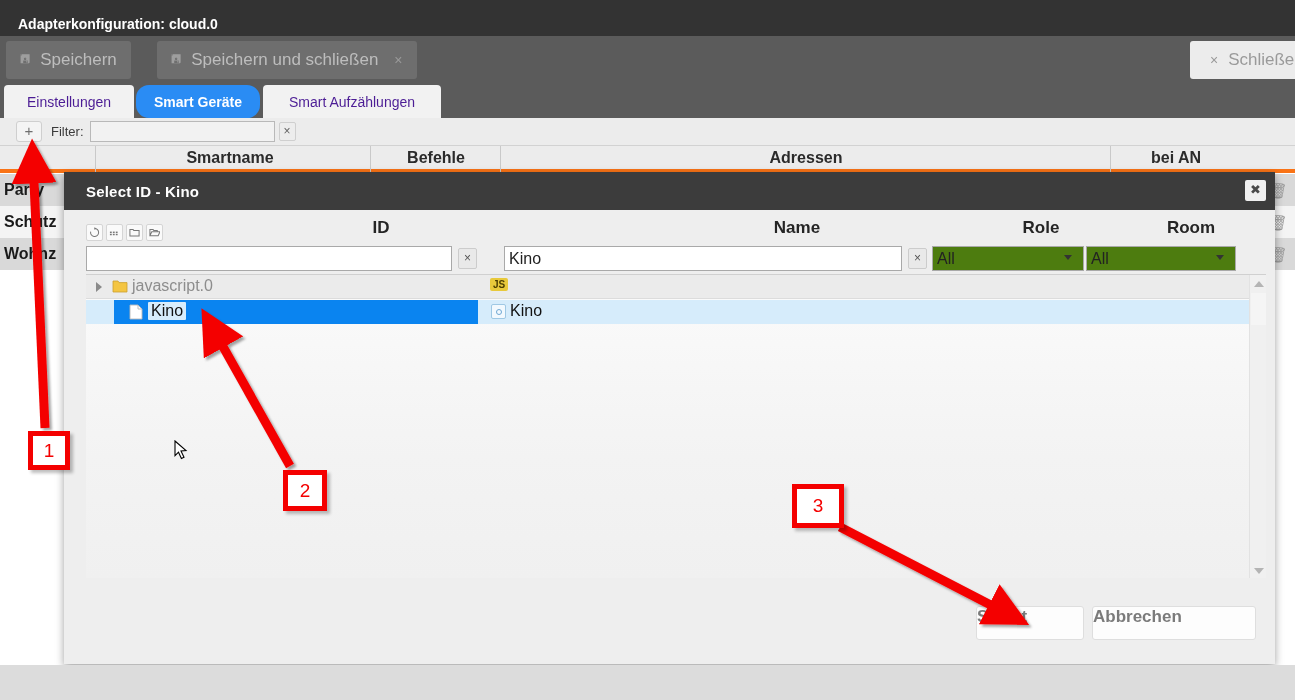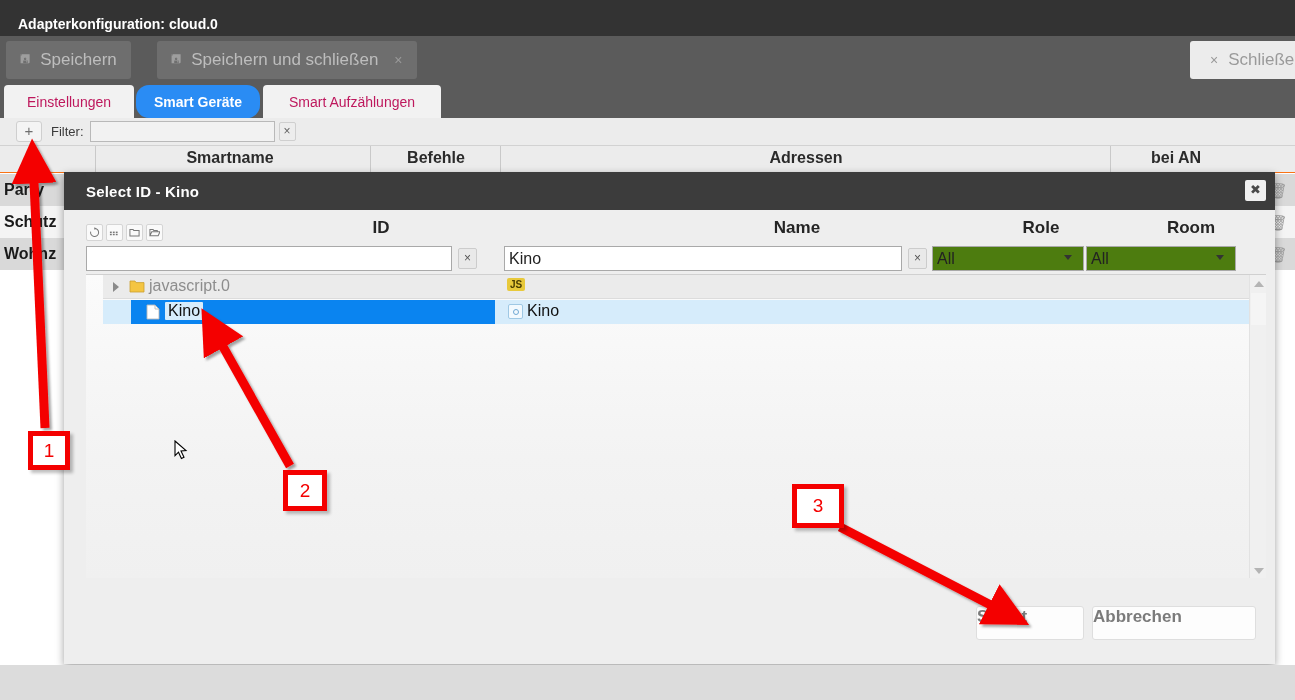--- a/index.html
+++ b/index.html
@@ -49,21 +49,21 @@
     position: absolute; left: 0; top: 83px; width: 1295px; height: 35px;
     background: #5b5b5b;
   }
   .tab {
     position: absolute; top: 2px; height: 33px;
     border-radius: 4px 4px 0 0;
     display: flex; align-items: center; justify-content: center;
     font-size: 14px; cursor: pointer; padding: 0 16px;
     font-family: "Liberation Sans", sans-serif;
   }
-  .tab.inactive { background: #f2f2f2; color: #be185d; }
+  .tab.inactive { background: #f2f2f2; color: #4c1d95; }
   .tab.active { background: #2a8cf4; color: #ffffff; font-weight: bold; }
   .tab.t0 { left: 4px; width: 130px; }
   .tab.t1 { left: 136px; width: 124px; border-radius: 13px; }
   .tab.t2 { left: 263px; width: 178px; }
 
   
   .filterbar {
     position: absolute; left: 0; top: 118px; width: 1295px; height: 28px;
     background: #ececec; border-bottom: 1px solid #d2d2d2;
     display: flex; align-items: center;
@@ -85,21 +85,21 @@
     margin-left: 4px; width: 17px; height: 19px;
     background: #ededed; border: 1px solid #cfcfcf; border-radius: 2px;
     color: #636363; font-size: 12px; text-align: center; line-height: 17px;
     cursor: pointer;
   }
 
   
   .bg-table { position: absolute; left: 0; top: 146px; width: 1295px; height: 519px; background:#fff; }
   .bg-head {
     position: absolute; left: 0; top: 0; width: 1295px; height: 27px;
-    background: #ececec; border-bottom: 1px solid #f97316;
+    background: #ececec; border-bottom: 4px solid #f97316;
   }
   .bg-th {
     position: absolute; top: 3px; font-size: 16px; font-weight: bold;
     color: #2b2b2b; text-align: center;
   }
   .bg-th-sep { position: absolute; top: 0; width: 1px; height: 27px; background: #c9c9c9; }
   .bg-row {
     position: absolute; left: 0; width: 1295px; height: 32px;
     display: flex; align-items: center;
   }
@@ -181,21 +181,21 @@
     border-top: 5px solid #333; pointer-events: none;
   }
 
   
   .tree {
     position: absolute; left: 22px; top: 64px; width: 1180px; height: 304px;
     background: #fdfdfd; border-top: 1px solid #d0d0d0;
     background: linear-gradient(to bottom, #fbfbfb 0%, #f3f3f3 60%, #f0f0f0 100%);
     overflow: hidden;
   }
-  .tree-row { position: absolute; left: 17px; width: 1180px; height: 24px; }
+  .tree-row { position: absolute; left: 0; width: 1180px; height: 24px; }
   .tree-row.folder { top: 0; background: #ebebeb; border-bottom: 1px solid #dcdcdc; }
   .tree-row.selected { top: 25px; background: #d6ecfb; }
   .tr-expander {
     position: absolute; left: 10px; top: 7px; width: 0; height: 0;
     border-top: 5px solid transparent; border-bottom: 5px solid transparent;
     border-left: 6px solid #8a8a8a; cursor: pointer;
   }
   .tr-folder-ico { position: absolute; left: 26px; top: 4px; cursor: pointer; }
   .tr-folder-name {
     position: absolute; left: 46px; top: 2px;

